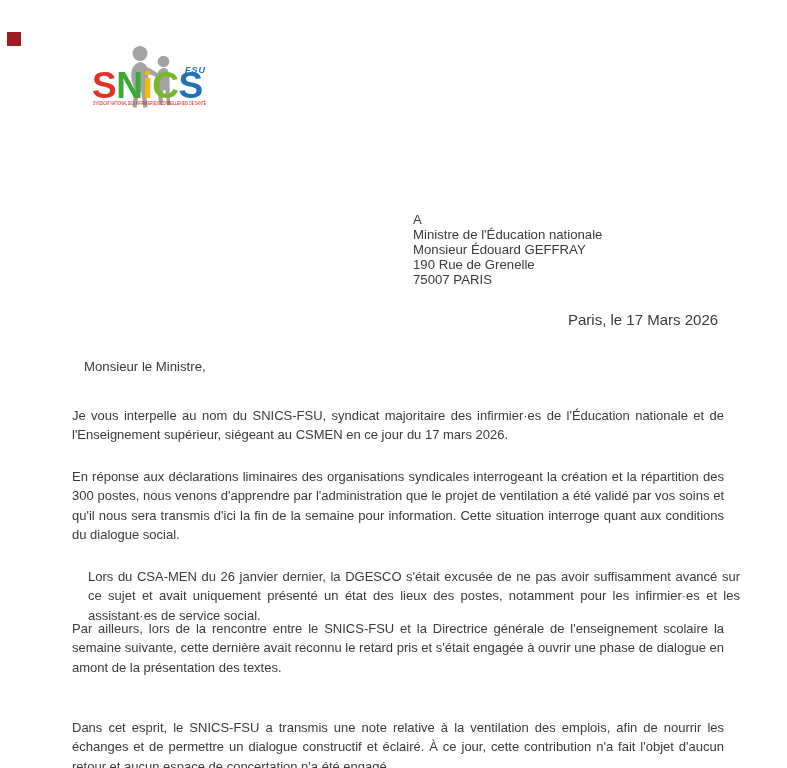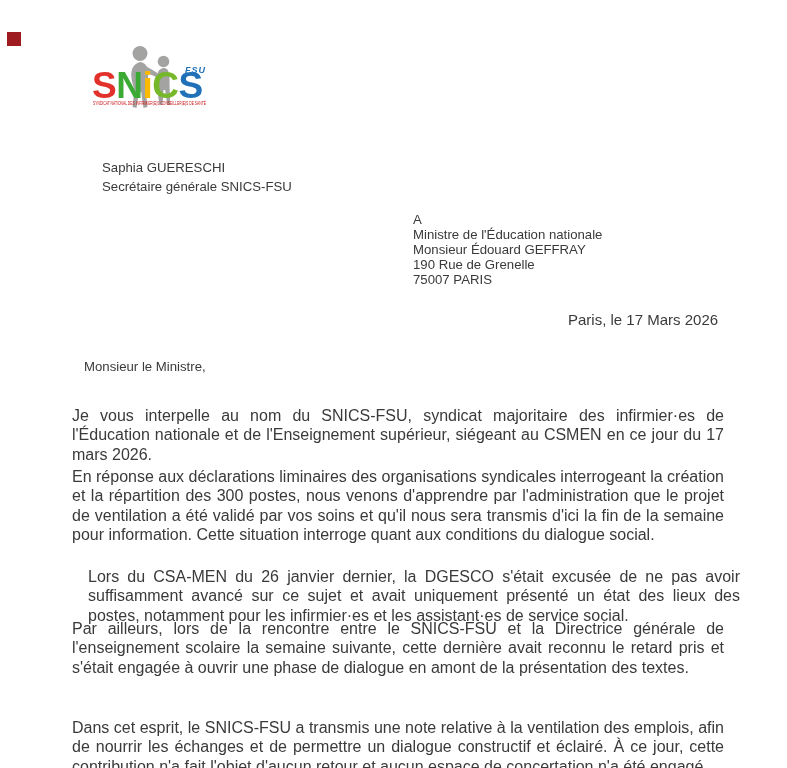--- a/index.html
+++ b/index.html
@@ -28,21 +28,21 @@
   .dateline{
     position:absolute;left:568px;top:311px;
     font-size:15px;white-space:nowrap;
   }
   .salutation{
     position:absolute;left:72px;top:359px;
     font-size:13.2px;white-space:nowrap;margin-left:12px;
   }
   .para{
     position:absolute;left:72px;width:652px;
-    font-size:16px;line-height:19.4px;
+    font-size:13px;line-height:19.4px;
     text-align:justify;
   }
   .p1{top:406px;}
   .p2{top:467px;}
   .p3{top:567px;margin-left:16px;}
   .p4{top:608px;margin-top:11px;}
   .p5{top:718px;}
 </style>
 </head>
 <body>
@@ -64,24 +64,20 @@
 
     <text x="97" y="37" font-size="9" font-weight="bold" font-style="italic" letter-spacing="1" fill="#2071b8">FSU</text>
 
     <text x="4" y="62" font-size="37" font-weight="bold" letter-spacing="-0.5">
       <tspan fill="#e2312a">S</tspan><tspan fill="#3aaa35">N</tspan><tspan fill="#fbba00">i</tspan><tspan fill="#76b82a">C</tspan><tspan fill="#2071b8">S</tspan>
     </text>
 
     <text x="5" y="69" font-size="4.5" fill="#cc1417" textLength="113" lengthAdjust="spacingAndGlyphs">SYNDICAT NATIONAL DES INFIRMIER(E)S CONSEILLER(E)S DE SANTÉ</text>
   </svg>
 
-  <div class="sender">
-    <div>Saphia GUERESCHI</div>
-    <div>Secrétaire générale SNICS-FSU</div>
-  </div>
 
   <div class="recipient">
     <div>A</div>
     <div>Ministre de l'Éducation nationale</div>
     <div>Monsieur Édouard GEFFRAY</div>
     <div>190 Rue de Grenelle</div>
     <div>75007 PARIS</div>
   </div>
 
   <div class="dateline">Paris, le 17 Mars 2026</div>

